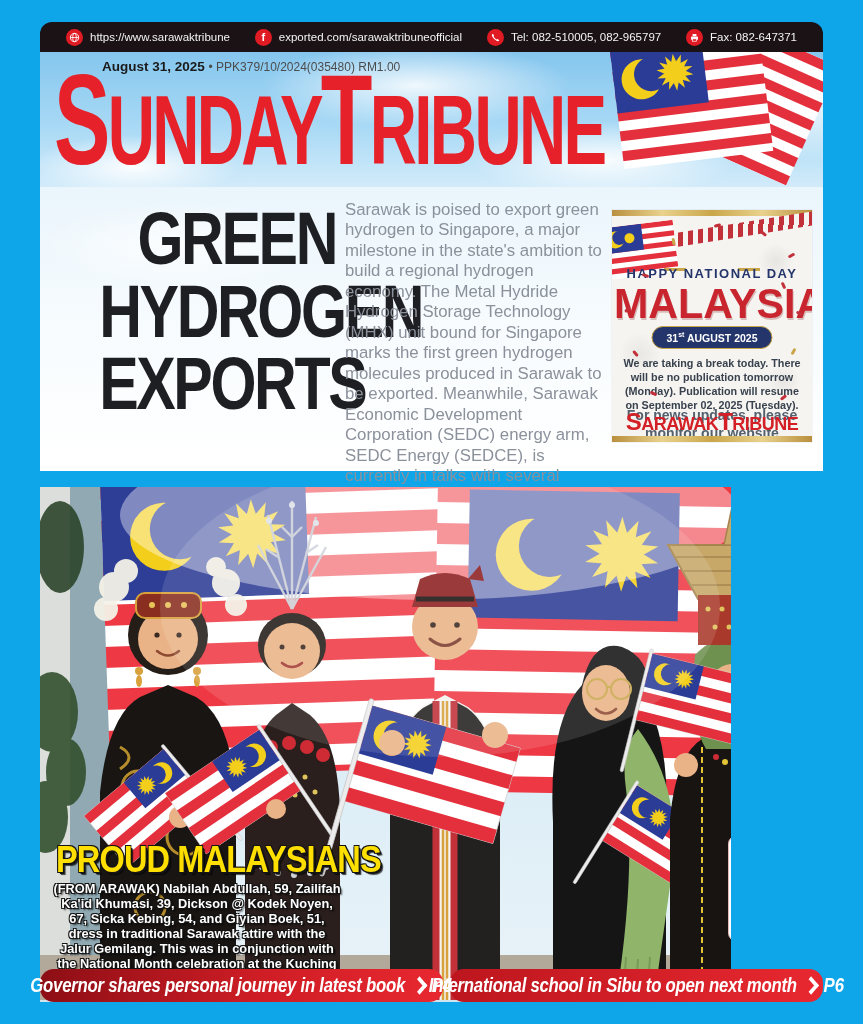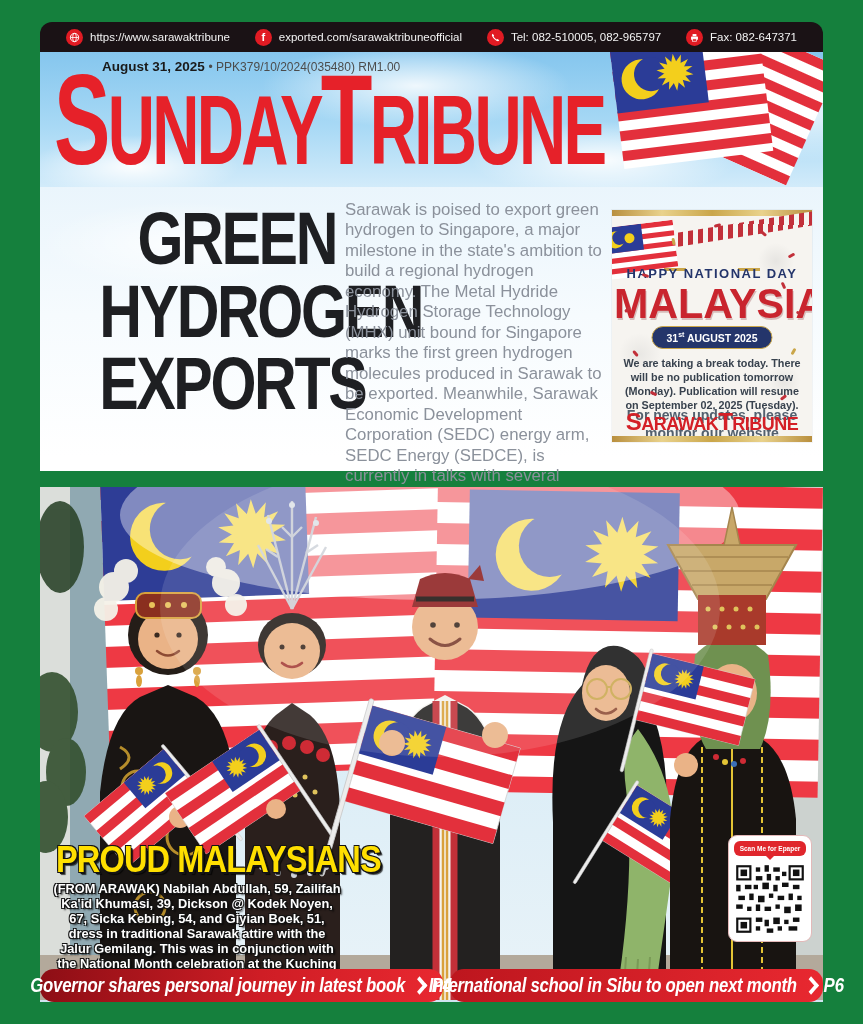--- a/index.html
+++ b/index.html
@@ -1,16 +1,16 @@
 <!DOCTYPE html>
 <html><head>
 <meta charset="utf-8">
 <style>
   html,body{margin:0;padding:0;background:#ffffff;}
-  .page{position:relative;width:863px;height:1024px;background:#15803d;overflow:hidden;
+  .page{position:relative;width:863px;height:1024px;background:#0ea5e9;overflow:hidden;
         font-family:"Liberation Sans",sans-serif;}
 
   
   .topbar{position:absolute;left:40px;top:22px;width:783px;height:30px;background:#1a1215;
           border-radius:12px 12px 0 0;display:flex;align-items:center;justify-content:space-between;
           padding:0 26px;box-sizing:border-box;}
   .tb-item{display:flex;align-items:center;gap:7px;color:#f3f3f3;font-size:11.5px;white-space:nowrap;cursor:pointer;}
   .tb-ic{width:17px;height:17px;border-radius:50%;background:#e11b23;display:flex;align-items:center;
          justify-content:center;color:#fff;font-weight:bold;font-size:11px;flex:0 0 auto;}
   .tb-ic svg{width:11px;height:11px;display:block;}
@@ -80,21 +80,21 @@
   .cf{position:absolute;width:7px;height:3px;background:#c2303a;border-radius:2px;}
   .cf.g{background:#caa64a;}
   .c1{top:22px;left:148px;transform:rotate(40deg);} .c2{top:44px;left:176px;transform:rotate(-30deg);}
   .c3{top:64px;left:30px;transform:rotate(20deg);}  .c4{top:74px;left:168px;transform:rotate(65deg);}
   .c5{top:98px;left:12px;transform:rotate(-45deg);} .c6{top:102px;left:184px;transform:rotate(30deg);}
   .c7{top:30px;left:58px;transform:rotate(80deg);}  .c8{top:14px;left:102px;transform:rotate(-15deg);}
   .c9{top:142px;left:20px;transform:rotate(50deg);} .c10{top:140px;left:178px;transform:rotate(-60deg);}
   .c11{top:182px;left:38px;transform:rotate(25deg);}.c12{top:186px;left:168px;transform:rotate(-35deg);}
 
   
-  .photo{position:absolute;left:40px;top:487px;width:783px;height:515px;overflow:hidden;background:#cfe4ef;}
+  .photo{position:absolute;left:40px;top:487px;width:691px;height:515px;overflow:hidden;background:#cfe4ef;}
   .scene{position:absolute;left:0;top:0;width:783px;height:513px;display:block;}
   .kicker{position:absolute;left:16px;top:352px;font-size:37px;font-weight:bold;color:#ffdf00;
       letter-spacing:-1px;transform:scaleX(.88);transform-origin:left center;white-space:nowrap;
       text-shadow:2px 2px 0 #141414,-1px -1px 0 #141414,1px -1px 0 #141414,-1px 1px 0 #141414,3px 3px 1px rgba(0,0,0,.7);}
   .caption{position:absolute;left:12px;top:394px;width:290px;text-align:center;color:#fff;
       font-weight:bold;font-size:12.8px;line-height:1.18;
       text-shadow:1px 1px 0 #141414,-1px -1px 0 #141414,1px -1px 0 #141414,-1px 1px 0 #141414,2px 2px 2px rgba(0,0,0,.8);}
   .qr{position:absolute;left:688px;top:348px;width:84px;background:#fff;border:1px solid #e3b9b9;
       border-radius:9px;padding:5px 5px 6px;box-sizing:border-box;cursor:pointer;}
   .qr-bubble{position:relative;background:#e0262c;color:#fff;font-size:6.5px;font-weight:bold;

